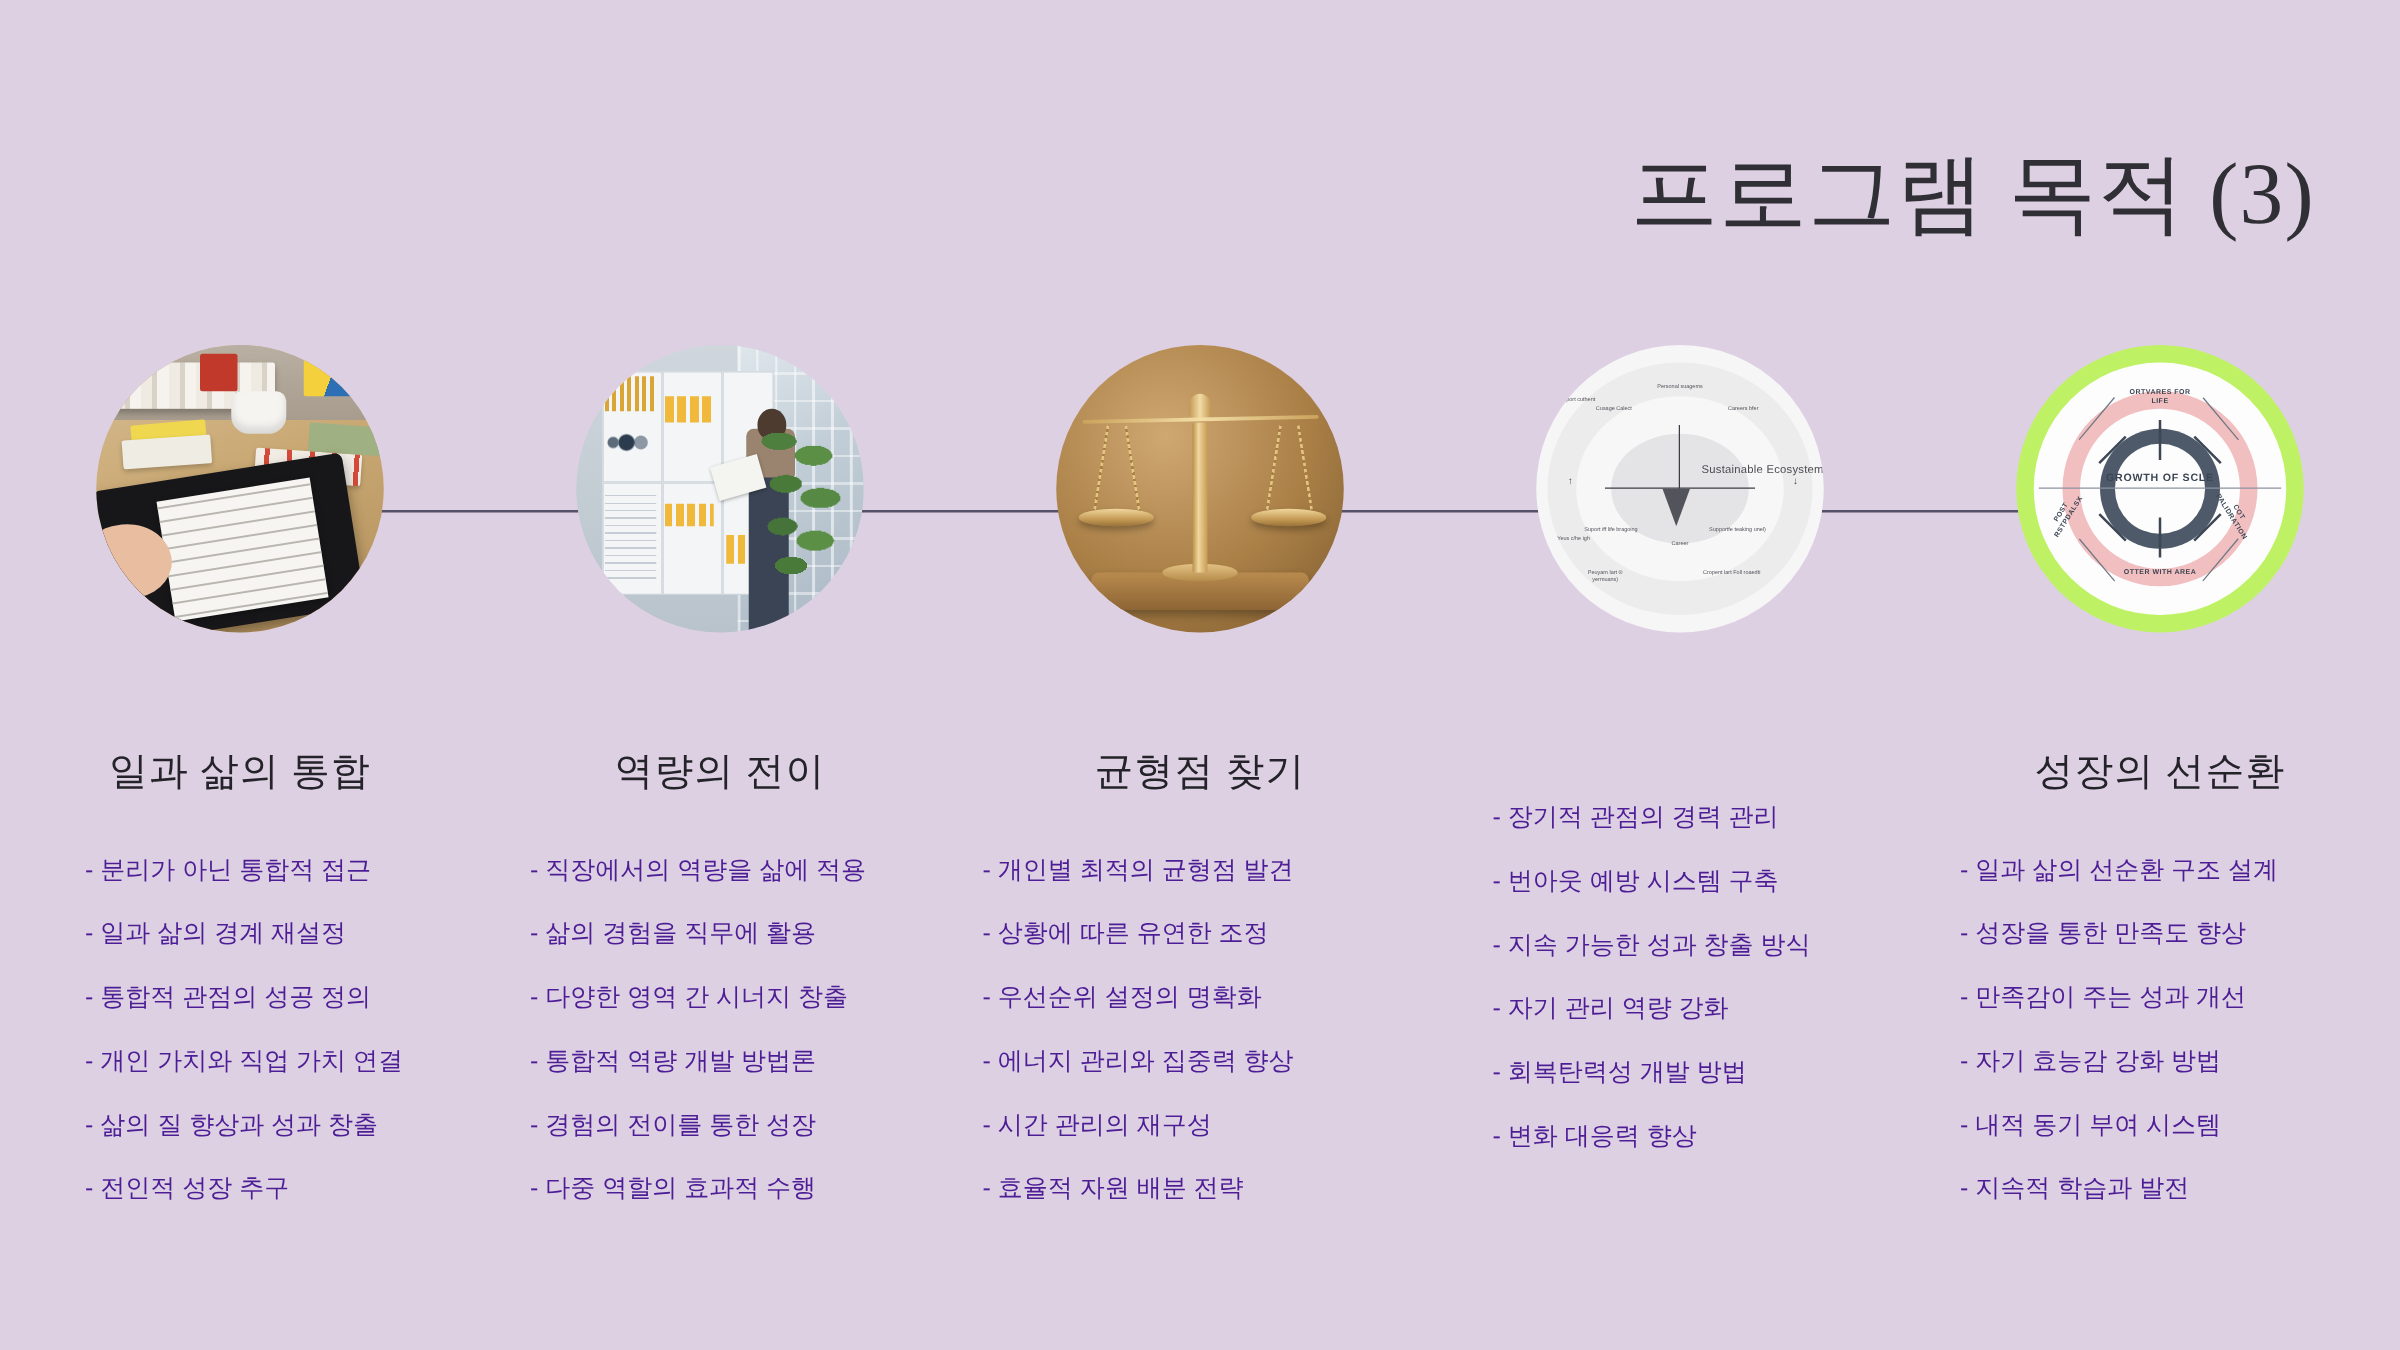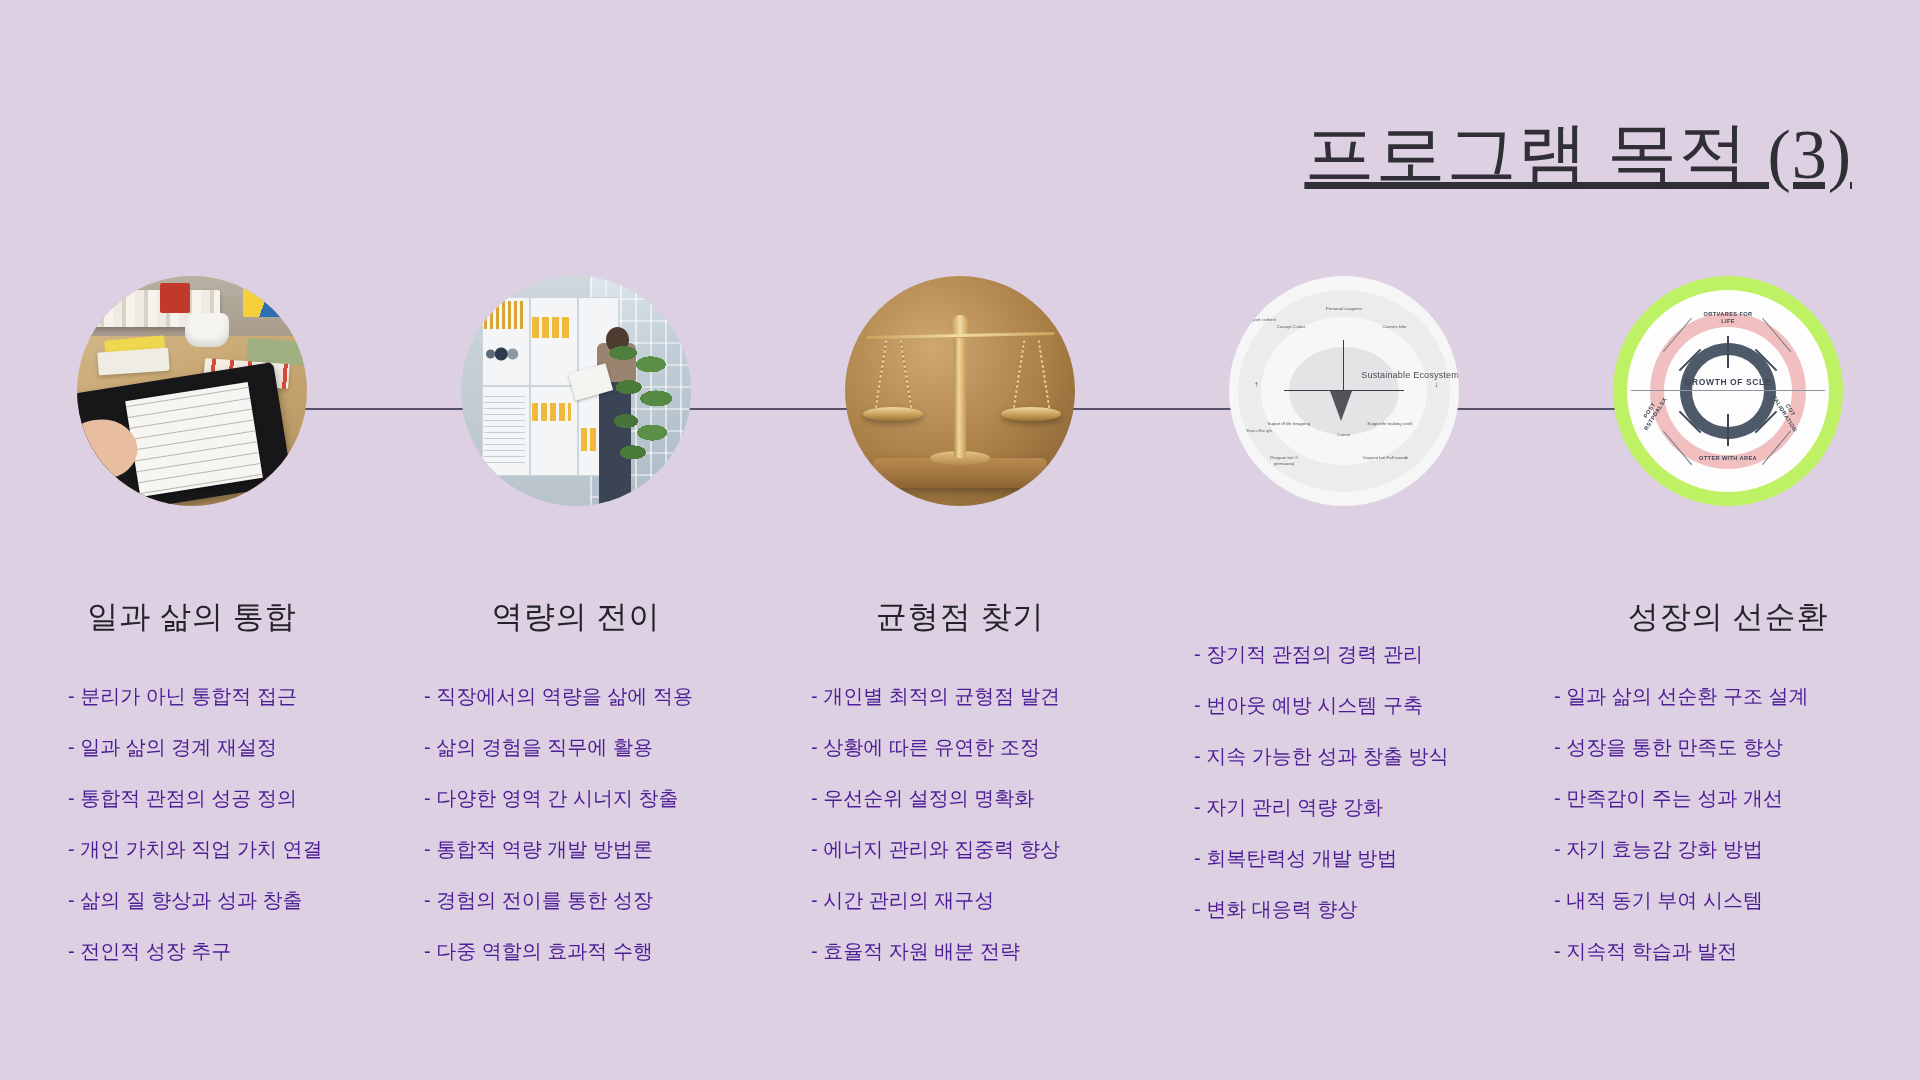--- a/index.html
+++ b/index.html
@@ -24,21 +24,20 @@
   .title {
     position: absolute;
     right: 68px;
     top: 108px;
     font-family: "Liberation Serif", "DejaVu Serif", serif;
     font-size: 70px;
     font-weight: 400;
     color: #2f2f35;
     letter-spacing: 1px;
     white-space: nowrap;
-    text-decoration: underline;
   }
 
   
   .connector {
     position: absolute;
     left: 240px;
     right: 240px;
     top: 408px;
     height: 1.5px;
     background: #56506a;
@@ -266,23 +265,23 @@
   .bullet {
     font-size: 20px;
     color: #4c1d95;
     line-height: 1.0;
     margin-bottom: 31px;
     white-space: nowrap;
   }
   
   .c1 .bullets { margin-left: 50px; }
   .c2 .bullets { margin-left: 22px; }
-  .c3 .bullets { margin-left: 25px; }
+  .c3 .bullets { }
   .c4 .bullets { margin-left: 24px; }
-  .c5 .bullets { }
+  .c5 .bullets { margin-left: 14px; }
 </style>
 </head>
 <body>
 
 <div class="slide">
 
   <div class="title">프로그램 목적 (3)</div>
 
   <div class="connector"></div>
 

